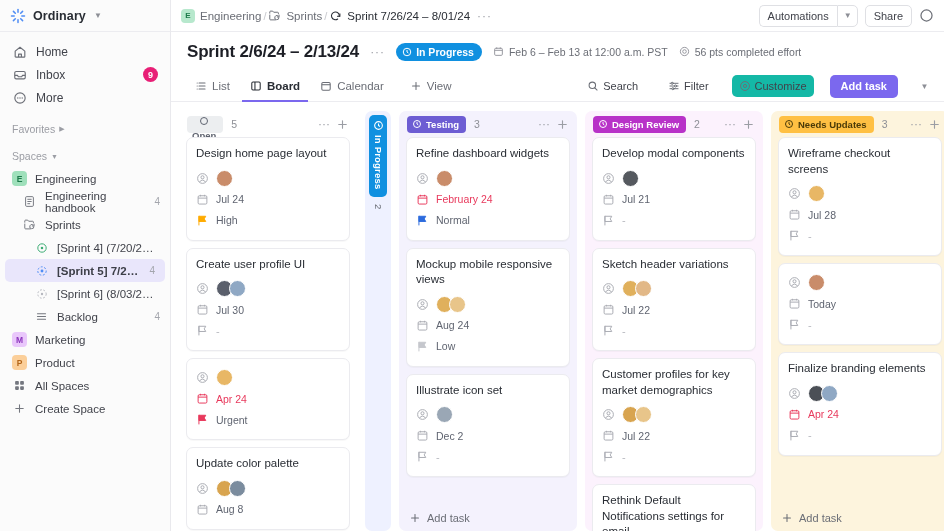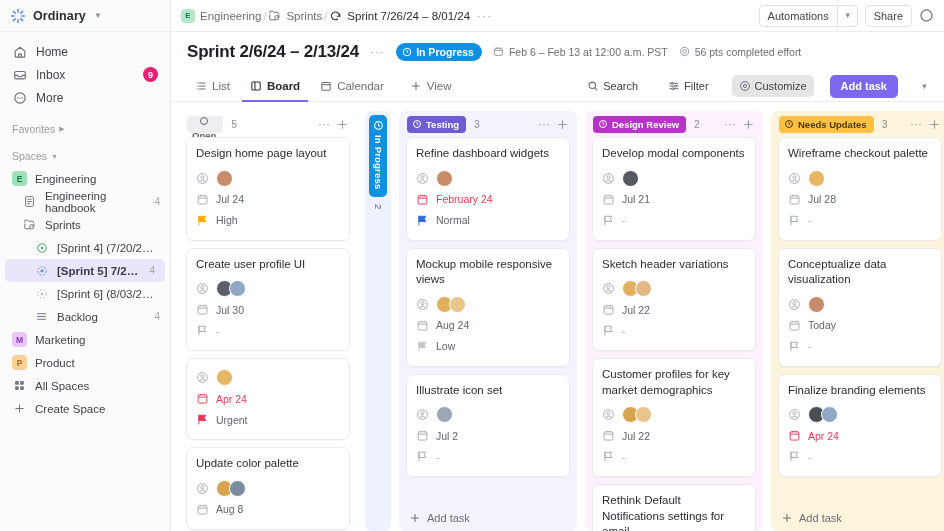--- a/index.html
+++ b/index.html
@@ -159,21 +159,21 @@
     height: 30px; display: flex; align-items: center; gap: 5px;
     font-size: 11.5px; color: #6b6e76; padding: 0 8px; cursor: pointer;
     border-bottom: 2px solid transparent; margin-bottom: -1px; text-align: center;
   }
   .tab.sel { color: #292d34; font-weight: bold; border-bottom-color: #7b68ee; }
   .tbr { margin-left: auto; display: flex; align-items: center; gap: 16px; justify-content: flex-end; }
   .tbtn {
     height: 22px; display: flex; align-items: center; gap: 4px;
     font-size: 11px; color: #41434b; padding: 0 7px; border-radius: 5px; cursor: pointer;
   }
-  .tbtn.grayed { background: #e5e5e5; }
+  .tbtn.grayed { background: #14b8a6; }
   .addtask {
     background: #7b68ee; color: #fff; font-size: 11px; font-weight: bold;
     height: 23px; border-radius: 5px; padding: 0 11px;
     display: flex; align-items: center; cursor: pointer;
   }
   .addtask-chev {
     width: 20px; height: 23px; display: flex; align-items: center; justify-content: center;
     color: #6b6e76; cursor: pointer;
   }
 
@@ -875,21 +875,21 @@
             </div>
             <div class="crow">
               <span class="gi" style="display: flex;">
                 <svg width="13" height="13" viewBox="0 0 16 16" fill="none" stroke="#a9abb2" stroke-width="1.2">
       <rect x="2.6" y="3.4" width="10.8" height="10.2" rx="1.5"></rect>
                   <line x1="2.6" y1="6.3" x2="13.4" y2="6.3"></line>
       <line x1="5.4" y1="2.2" x2="5.4" y2="4.2"></line>
                   <line x1="10.6" y1="2.2" x2="10.6" y2="4.2"></line>
                 </svg>
               </span>
-              <span class="cv">Jul 2</span>
+              <span class="cv">Dec 2</span>
             </div>
             <div class="crow">
               <span class="gi" style="display: flex;">
                 <svg width="13" height="13" viewBox="0 0 16 16" fill="none" stroke="#a9abb2" stroke-width="1.2" stroke-linejoin="round">
       <line x1="3.6" y1="2.2" x2="3.6" y2="14"></line>
                   <path d="M3.6 2.8h8.4l-1.9 3.2 1.9 3.2H3.6z"></path>
                 </svg>
               </span>
               <span class="dash">-</span>
             </div>
@@ -1057,21 +1057,21 @@
             <span style="display: flex; cursor: pointer;">
               <svg width="13" height="13" viewBox="0 0 16 16" stroke="#9b9da4" stroke-width="1.4" stroke-linecap="round">
       <line x1="8" y1="3.4" x2="8" y2="12.6"></line>
                 <line x1="3.4" y1="8" x2="12.6" y2="8"></line>
               </svg>
             </span>
           </div>
         </div>
         <div class="cards">
           <div class="card">
-            <div class="ttl">Wireframe checkout palette</div>
+            <div class="ttl">Wireframe checkout screens</div>
             <div class="crow">
               <span class="gi" style="display: flex;">
                 <svg width="13" height="13" viewBox="0 0 16 16" fill="none" stroke="#a9abb2" stroke-width="1.2">
       <circle cx="8" cy="8" r="6"></circle>
                   <circle cx="8" cy="6.5" r="1.9"></circle>
                   <path d="M4.6 12.4a3.6 3.6 0 0 1 6.8 0"></path>
                 </svg>
               </span>
               <span class="av">
                 <i style="background: rgb(232, 183, 101);"></i>
@@ -1092,21 +1092,20 @@
               <span class="gi" style="display: flex;">
                 <svg width="13" height="13" viewBox="0 0 16 16" fill="none" stroke="#a9abb2" stroke-width="1.2" stroke-linejoin="round">
       <line x1="3.6" y1="2.2" x2="3.6" y2="14"></line>
                   <path d="M3.6 2.8h8.4l-1.9 3.2 1.9 3.2H3.6z"></path>
                 </svg>
               </span>
               <span class="dash">-</span>
             </div>
           </div>
           <div class="card">
-            <div class="ttl">Conceptualize data visualization</div>
             <div class="crow">
               <span class="gi" style="display: flex;">
                 <svg width="13" height="13" viewBox="0 0 16 16" fill="none" stroke="#a9abb2" stroke-width="1.2">
       <circle cx="8" cy="8" r="6"></circle>
                   <circle cx="8" cy="6.5" r="1.9"></circle>
                   <path d="M4.6 12.4a3.6 3.6 0 0 1 6.8 0"></path>
                 </svg>
               </span>
               <span class="av">
                 <i style="background: rgb(201, 140, 106);"></i>

